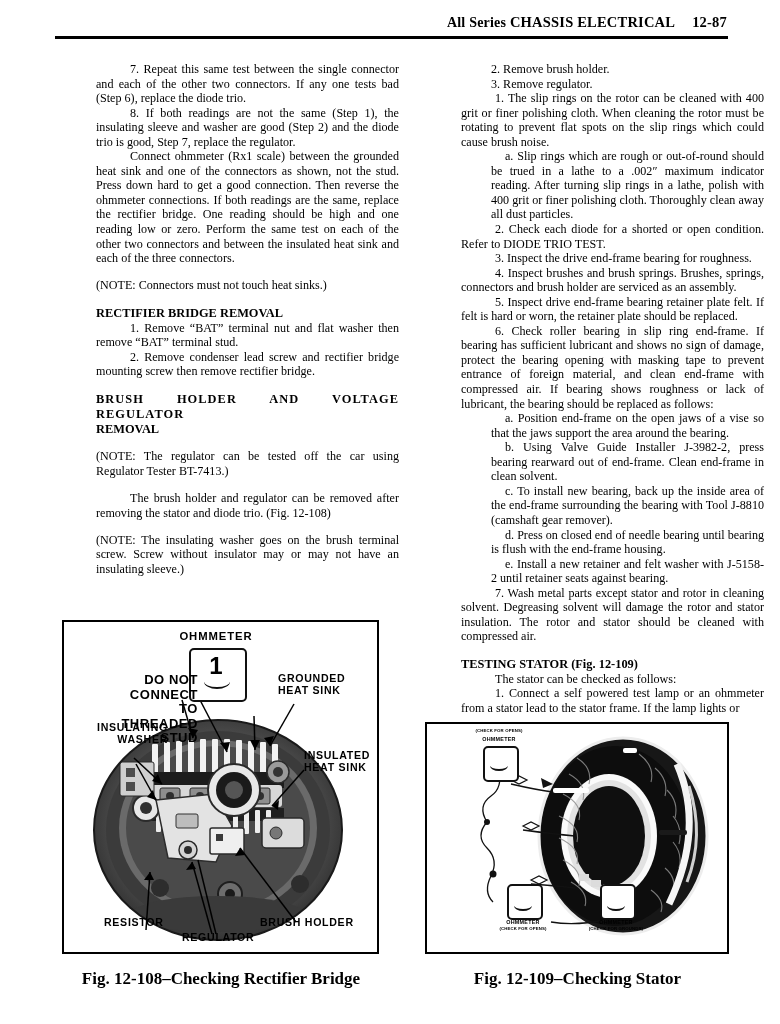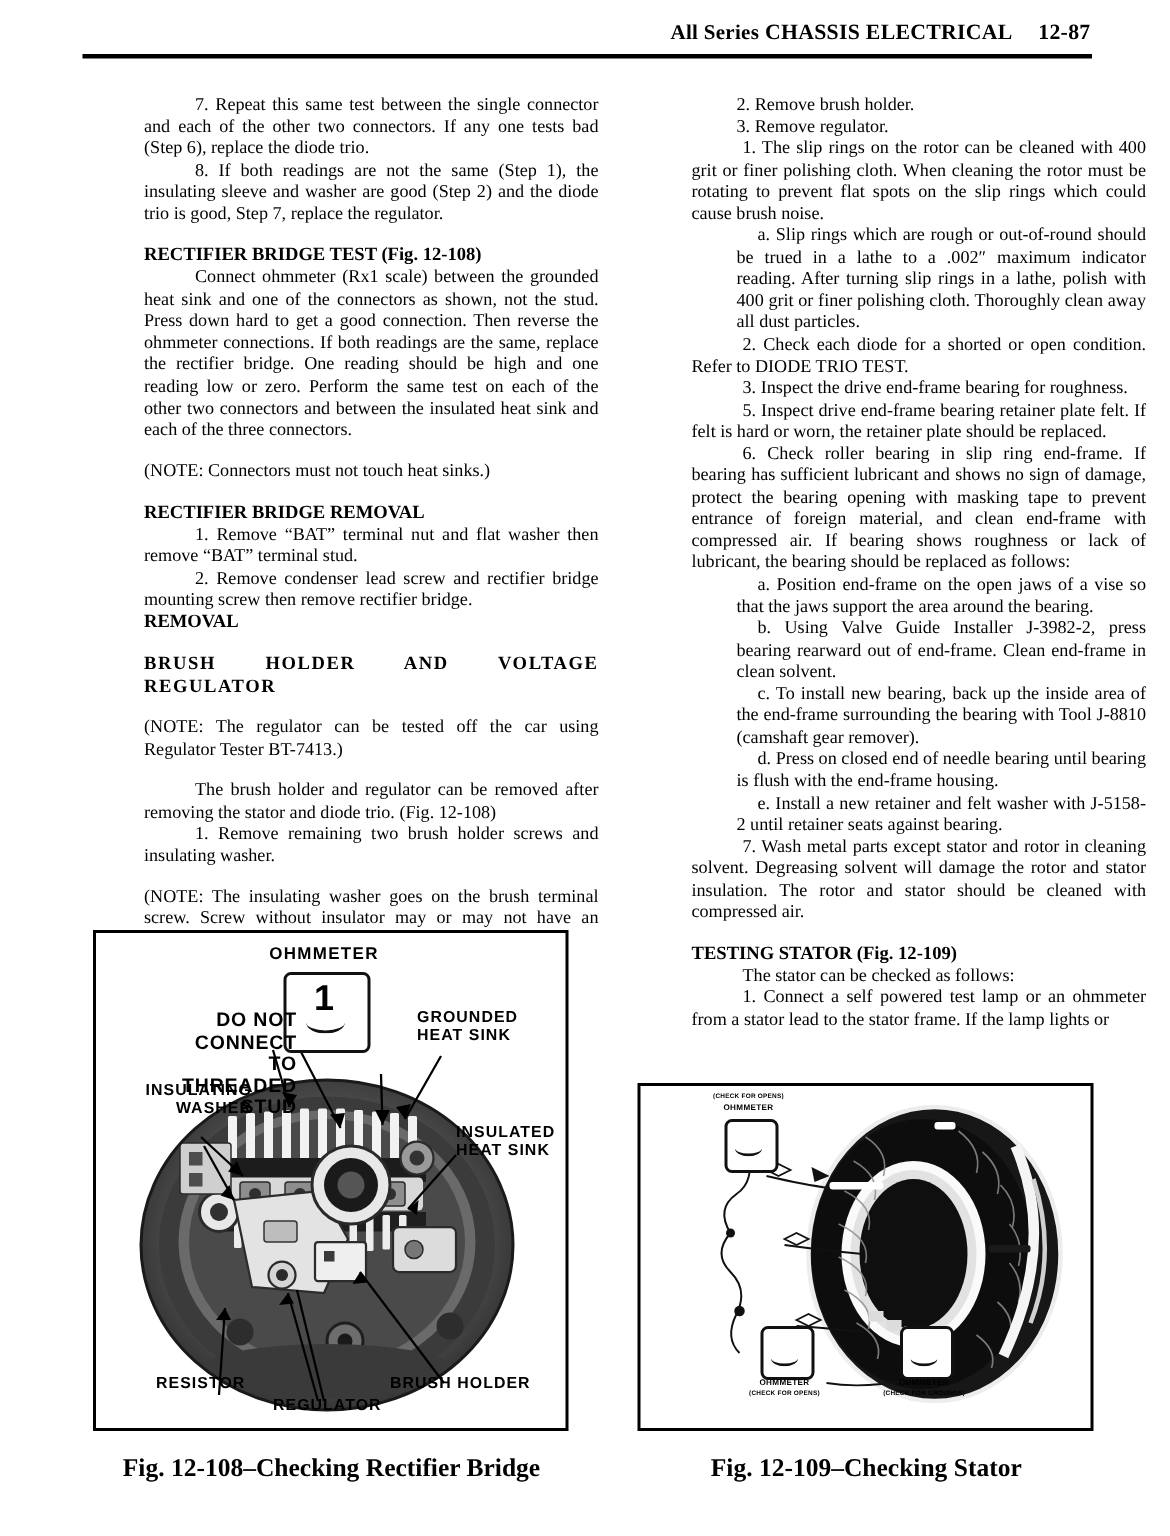--- a/index.html
+++ b/index.html
@@ -167,50 +167,49 @@
     <span class="sec">CHASSIS ELECTRICAL</span>
     <span class="folio">12-87</span>
   </div>
   <div class="header-rule"></div>
 
   <div class="col col-left">
 
     <p class="indent-lg">7. Repeat this same test between the single connector and each of the other two connectors. If any one tests bad (Step 6), replace the diode trio.</p>
     <p class="indent-lg">8. If both readings are not the same (Step 1), the insulating sleeve and washer are good (Step 2) and the diode trio is good, Step 7, replace the regulator.</p>
 
-    <h2 class="head top-gap">RECTIFIER BRIDGE TEST (Fig. 12-108)</h2>
     <p class="indent-lg">Connect ohmmeter (Rx1 scale) between the grounded heat sink and one of the connectors as shown, not the stud. Press down hard to get a good connection. Then reverse the ohmmeter connections. If both readings are the same, replace the rectifier bridge. One reading should be high and one reading low or zero. Perform the same test on each of the other two connectors and between the insulated heat sink and each of the three connectors.</p>
 
     <p class="noindent gap">(NOTE: Connectors must not touch heat sinks.)</p>
 
     <h2 class="head top-gap">RECTIFIER BRIDGE REMOVAL</h2>
     <p class="indent-lg">1. Remove “BAT” terminal nut and flat washer then remove “BAT” terminal stud.</p>
     <p class="indent-lg">2. Remove condenser lead screw and rectifier bridge mounting screw then remove rectifier bridge.</p>
 
+    <h2 class="head spaced top-gap">BRUSH HOLDER AND VOLTAGE REGULATOR</h2>
     <h2 class="head">REMOVAL</h2>
-    <h2 class="head spaced top-gap">BRUSH HOLDER AND VOLTAGE REGULATOR</h2>
 
     <p class="noindent gap">(NOTE: The regulator can be tested off the car using Regulator Tester BT-7413.)</p>
 
     <p class="indent-lg gap">The brush holder and regulator can be removed after removing the stator and diode trio. (Fig. 12-108)</p>
-    <p class="indent-lg">1. Remove remaining two brush holder screws and insulating washer.</p>
 
     <p class="noindent gap">(NOTE: The insulating washer goes on the brush terminal screw. Screw without insulator may or may not have an insulating sleeve.)</p>
   </div>
 
   <div class="col col-right">
 
     <p class="sub-block flat">2. Remove brush holder.</p>
     <p class="sub-block flat">3. Remove regulator.</p>
 
 
     <p class="indent-lg">1. The slip rings on the rotor can be cleaned with 400 grit or finer polishing cloth. When cleaning the rotor must be rotating to prevent flat spots on the slip rings which could cause brush noise.</p>
     <p class="sub-block">a. Slip rings which are rough or out-of-round should be trued in a lathe to a .002″ maximum indicator reading. After turning slip rings in a lathe, polish with 400 grit or finer polishing cloth. Thoroughly clean away all dust particles.</p>
     <p class="indent-lg">2. Check each diode for a shorted or open condition. Refer to DIODE TRIO TEST.</p>
     <p class="indent-lg">3. Inspect the drive end-frame bearing for roughness.</p>
+    <p class="indent-lg">4. Inspect brushes and brush springs. Brushes, springs, connectors and brush holder are serviced as an assembly.</p>
     <p class="indent-lg">5. Inspect drive end-frame bearing retainer plate felt. If felt is hard or worn, the retainer plate should be replaced.</p>
     <p class="indent-lg">6. Check roller bearing in slip ring end-frame. If bearing has sufficient lubricant and shows no sign of damage, protect the bearing opening with masking tape to prevent entrance of foreign material, and clean end-frame with compressed air. If bearing shows roughness or lack of lubricant, the bearing should be replaced as follows:</p>
     <p class="sub-block">a. Position end-frame on the open jaws of a vise so that the jaws support the area around the bearing.</p>
     <p class="sub-block">b. Using Valve Guide Installer J-3982-2, press bearing rearward out of end-frame. Clean end-frame in clean solvent.</p>
     <p class="sub-block">c. To install new bearing, back up the inside area of the end-frame surrounding the bearing with Tool J-8810 (camshaft gear remover).</p>
     <p class="sub-block">d. Press on closed end of needle bearing until bearing is flush with the end-frame housing.</p>
     <p class="sub-block">e. Install a new retainer and felt washer with J-5158-2 until retainer seats against bearing.</p>
     <p class="indent-lg">7. Wash metal parts except stator and rotor in cleaning solvent. Degreasing solvent will damage the rotor and stator insulation. The rotor and stator should be cleaned with compressed air.</p>
 
     <h2 class="head top-gap">TESTING STATOR (Fig. 12-109)</h2>

